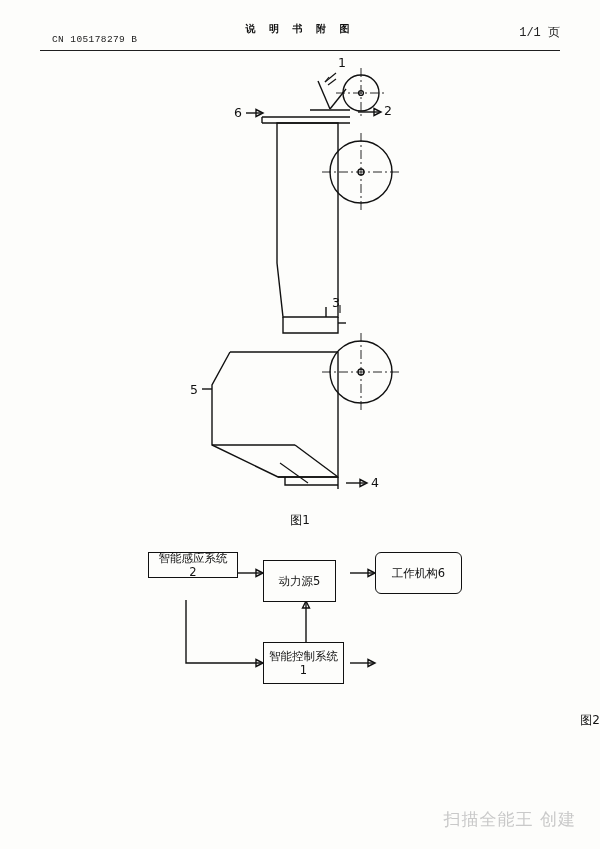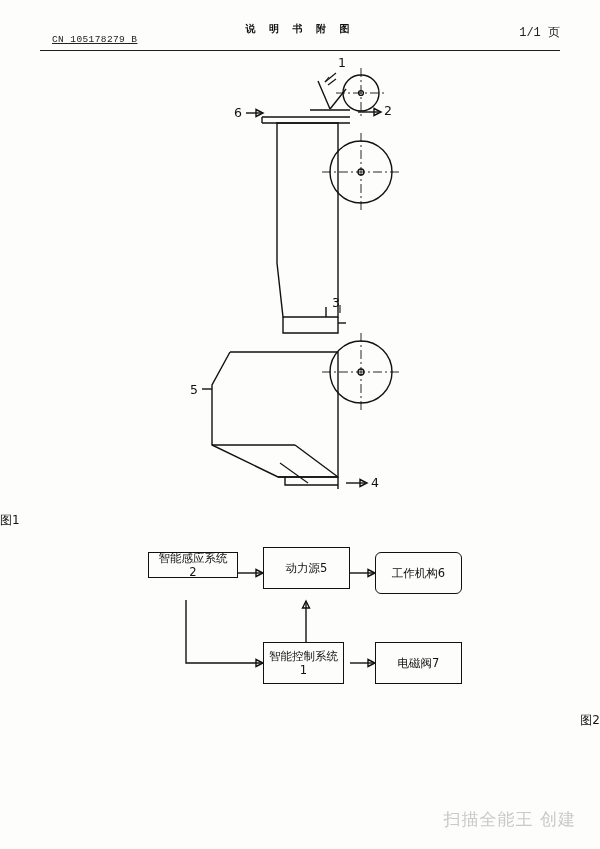--- a/index.html
+++ b/index.html
@@ -80,20 +80,21 @@
   }
   .fig-caption {
     position: absolute;
     font-family: "DejaVu Sans", sans-serif;
     font-size: 12px;
     color: #111;
   }
   #fig1-caption {
     left: 0; top: 512px;
     width: 600px;
+    text-align: center;
   }
   #fig2-caption {
     left: 0; top: 712px;
     width: 600px;
     text-align: right;
   }
 
   .ref-label {
     position: absolute;
     font-family: "DejaVu Sans", sans-serif;
@@ -143,21 +144,21 @@
 </style>
 </head>
 <body>
 
 <div class="page">
 
   <div class="header">
     <div class="header-title">说 明 书 附 图</div>
     <div class="page-no">1/1 页</div>
   </div>
-  <div class="patent-no" style="left:52px; top:34px;text-decoration:underline;">CN 105178279 B</div>
+  <div class="patent-no" style="left:52px; top:34px;">CN 105178279 B</div>
   <div class="header-rule"></div>
 
   <div class="fig1-wrap">
     <svg width="320" height="470" viewBox="0 0 320 470">
 
       <path class="ln" d="M168,26 L180,54"></path>
       <path class="ln" d="M180,54 L196,34"></path>
       <path class="ln-thin" d="M178,30 L186,24"></path>
       <path class="ln" d="M160,55 L200,55"></path>
 
@@ -238,24 +239,23 @@
 
       <path class="ln" d="M176,110 L176,62"></path>
       <path class="ln" d="M172.5,68 L176,61 L179.5,68 Z" fill="#111"></path>
 
       <path class="ln" d="M220,123 L244,123"></path>
       <path class="ln" d="M238,119.5 L245,123 L238,126.5 Z" fill="#111"></path>
     </svg>
 
     <div class="blk" style="left:18px; top:12px; width:90px; height:26px;">智能感应系统
 2</div>
-    <div class="blk" style="left:133px; top:7px; width:87px; height:42px;">动力源5</div>
+    <div class="blk" style="left:133px; top:20px; width:73px; height:42px;">动力源5</div>
     <div class="blk" style="left:245px; top:12px; width:87px; height:42px;border-radius:6px;">工作机构6</div>
     <div class="blk" style="left:133px; top:102px; width:81px; height:42px;">智能控制系统
 1</div>
-    <div class="blk" style="left:245px; top:102px; width:87px; height:42px;">电磁阀7</div>
   </div>
 
   <div class="fig-caption" id="fig2-caption">图2</div>
 
   <div class="watermark">扫描全能王 创建</div>
 
 </div>
 
 </body></html>

